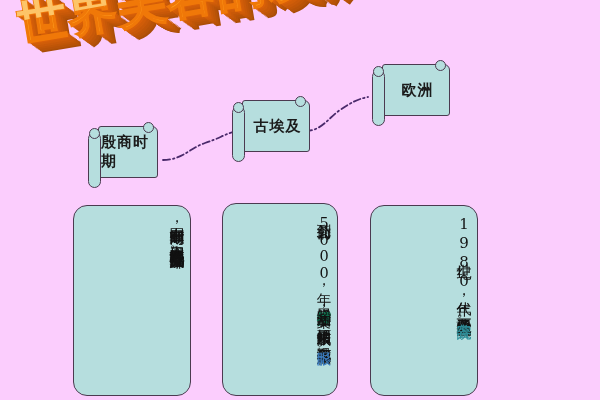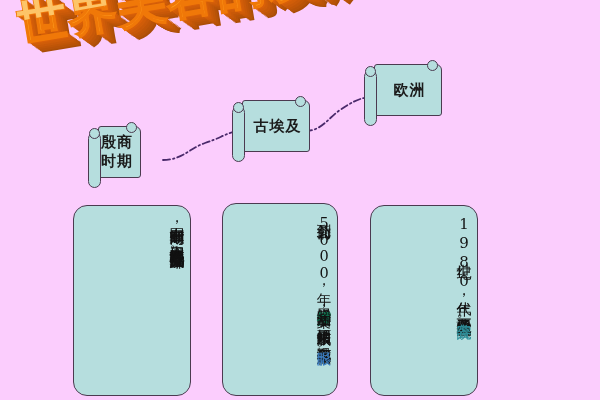--- a/index.html
+++ b/index.html
@@ -118,23 +118,23 @@
     display: flex;
     align-items: center;
     justify-content: center;
     font-family: "DejaVu Serif", serif;
     font-size: 15px;
     font-weight: bold;
     color: #1b1b1b;
     letter-spacing: 1px;
   }
 
-  #scroll-1 { left: 88px; top: 126px;  width: 53px; height: 62px; }
+  #scroll-1 { left: 88px; top: 126px;  width: 70px; height: 62px; }
   #scroll-2 { left: 232px; top: 100px; width: 78px; height: 62px; text-align: center; }
-  #scroll-3 { left: 364px; top: 64px;  width: 78px; height: 62px; }
+  #scroll-3 { left: 372px; top: 64px;  width: 78px; height: 62px; }
 
   
   #connectors {
     position: absolute;
     left: 0;
     top: 0;
     width: 600px;
     height: 400px;
     pointer-events: none;
   }

